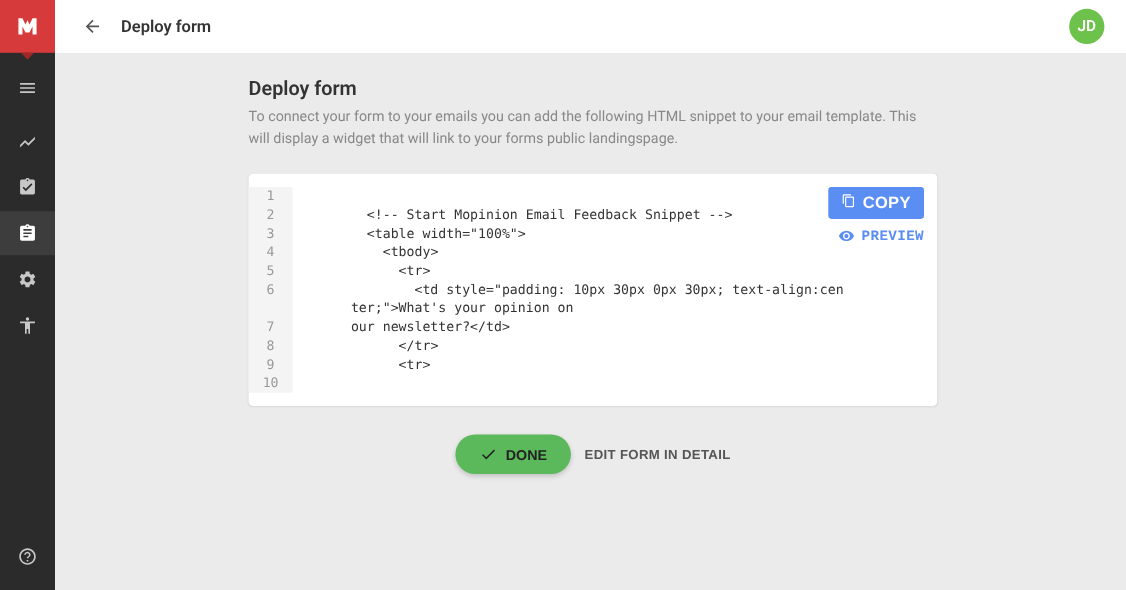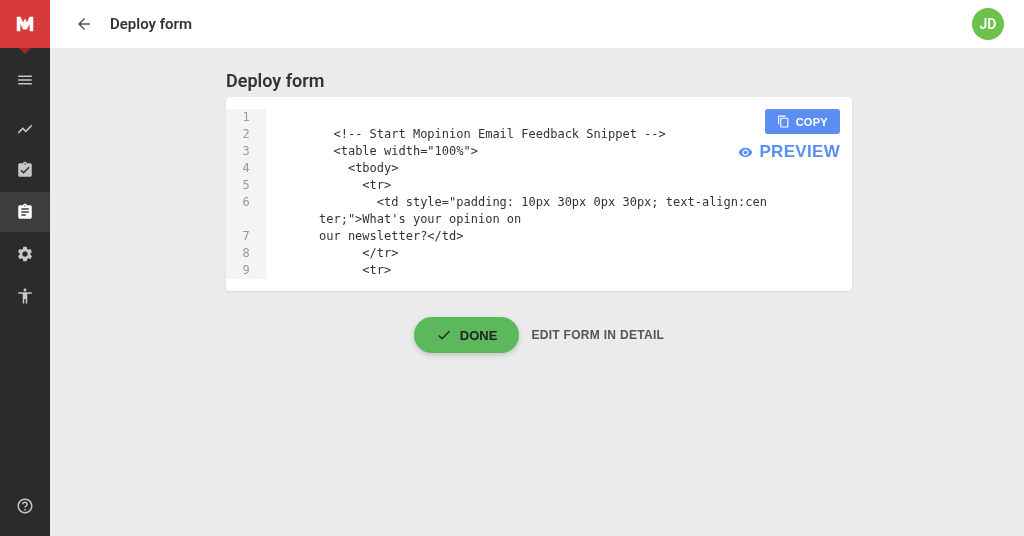--- a/index.html
+++ b/index.html
@@ -28,23 +28,23 @@
 .page-desc { font-size: 13px; color: #888; line-height: 1.5; margin-bottom: 22px; }
 
 .code-card { background: #fff; border-radius: 4px; box-shadow: 0 1px 2px rgba(0,0,0,0.08); position: relative; padding: 12px 0; }
 .gutter-bg { position: absolute; left: 0; top: 12px; bottom: 12px; width: 40px; background: #f4f4f4; z-index: 1; }
 .code-lines { position: relative; z-index: 2; }
 .code-line { display: flex; align-items: flex-start; font-family: "Menlo","Consolas",monospace; font-size: 12px; line-height: 17px; color: #333; }
 .line-num { width: 40px; text-align: center; color: #999; flex-shrink: 0; user-select: none; }
 .line-text { padding-left: 8px; white-space: pre-wrap; word-break: break-all; flex: 1; padding-right: 84px; margin-left: 45px; }
 
 .card-actions { position: absolute; top: 12px; right: 12px; display: flex; flex-direction: column; align-items: flex-end; gap: 8px; z-index: 3; }
-.btn-copy { background: #5a8ef2; color: #fff; border: none; border-radius: 3px; padding: 6px 12px; font-size: 11px; font-weight: 600; letter-spacing: 0.3px; cursor: pointer; display: flex; align-items: flex-end; gap: 6px; }
+.btn-copy { background: #5a8ef2; color: #fff; border: none; border-radius: 3px; padding: 6px 12px; font-size: 15px; font-weight: 600; letter-spacing: 0.3px; cursor: pointer; display: flex; align-items: flex-start; gap: 6px; }
 .btn-copy svg { width: 13px; height: 13px; fill: #fff; }
-.btn-preview { background: transparent; border: none; color: #5a8ef2; font-size: 17px; font-weight: 600; letter-spacing: 0.3px; cursor: pointer; display: flex; align-items: center; gap: 6px; }
+.btn-preview { background: transparent; border: none; color: #5a8ef2; font-size: 13px; font-weight: 600; letter-spacing: 0.3px; cursor: pointer; display: flex; align-items: center; gap: 6px; font-family: Liberation Mono, monospace; }
 .btn-preview svg { width: 15px; height: 15px; fill: #5a8ef2; }
 
 .bottom-actions { display: flex; align-items: center; justify-content: center; gap: 12px; margin-top: 26px; }
 .btn-done { background: #5bb85b; color: #222; border: none; border-radius: 20px; padding: 10px 22px; font-size: 13px; font-weight: 600; cursor: pointer; display: flex; align-items: center; gap: 8px; box-shadow: 0 2px 5px rgba(0,0,0,0.18); }
 .btn-done svg { width: 16px; height: 16px; fill: #222; }
 .btn-edit { background: transparent; border: none; color: #555; font-size: 12px; font-weight: 600; letter-spacing: 0.3px; cursor: pointer; }
 </style>
 </head>
 <body>
 
@@ -98,20 +98,21 @@
         <path d="M20 11H7.83l5.59-5.59L12 4l-8 8 8 8 1.41-1.41L7.83 13H20z"></path>
       </svg>
   </div>
   <div class="topbar-title">Deploy form</div>
   <div class="avatar">JD</div>
 </div>
 
 <div class="content">
   <div class="content-inner">
     <h2 class="page-title">Deploy form</h2>
+    <p class="page-desc">To connect your form to your emails you can add the following HTML snippet to your email template. This will display a widget that will link to your forms public landingspage.</p>
 
     <div class="code-card">
       <div class="gutter-bg"></div>
       <div class="card-actions">
         <button class="btn-copy">
           <svg viewBox="0 0 24 24">
               <path d="M16 1H4c-1.1 0-2 .9-2 2v14h2V3h12V1zm3 4H8c-1.1 0-2 .9-2 2v14c0 1.1.9 2 2 2h11c1.1 0 2-.9 2-2V7c0-1.1-.9-2-2-2zm0 16H8V7h11v14z"></path>
             </svg>
           <span>COPY</span>
         </button>
@@ -152,20 +153,24 @@
             <div class="line-text">our newsletter?&lt;/td&gt;</div>
           </div>
           <div class="code-line">
             <div class="line-num">8</div>
             <div class="line-text">      &lt;/tr&gt;</div>
           </div>
           <div class="code-line">
             <div class="line-num">9</div>
             <div class="line-text">      &lt;tr&gt;</div>
           </div>
+          <div class="code-line">
+            <div class="line-num">10</div>
+            <div class="line-text"></div>
+          </div>
         </div>
     </div>
 
     <div class="bottom-actions">
       <button class="btn-done">
         <svg viewBox="0 0 24 24">
             <path d="M9 16.17L4.83 12l-1.42 1.41L9 19 21 7l-1.41-1.41z"></path>
           </svg>
         <span>DONE</span>
       </button>

